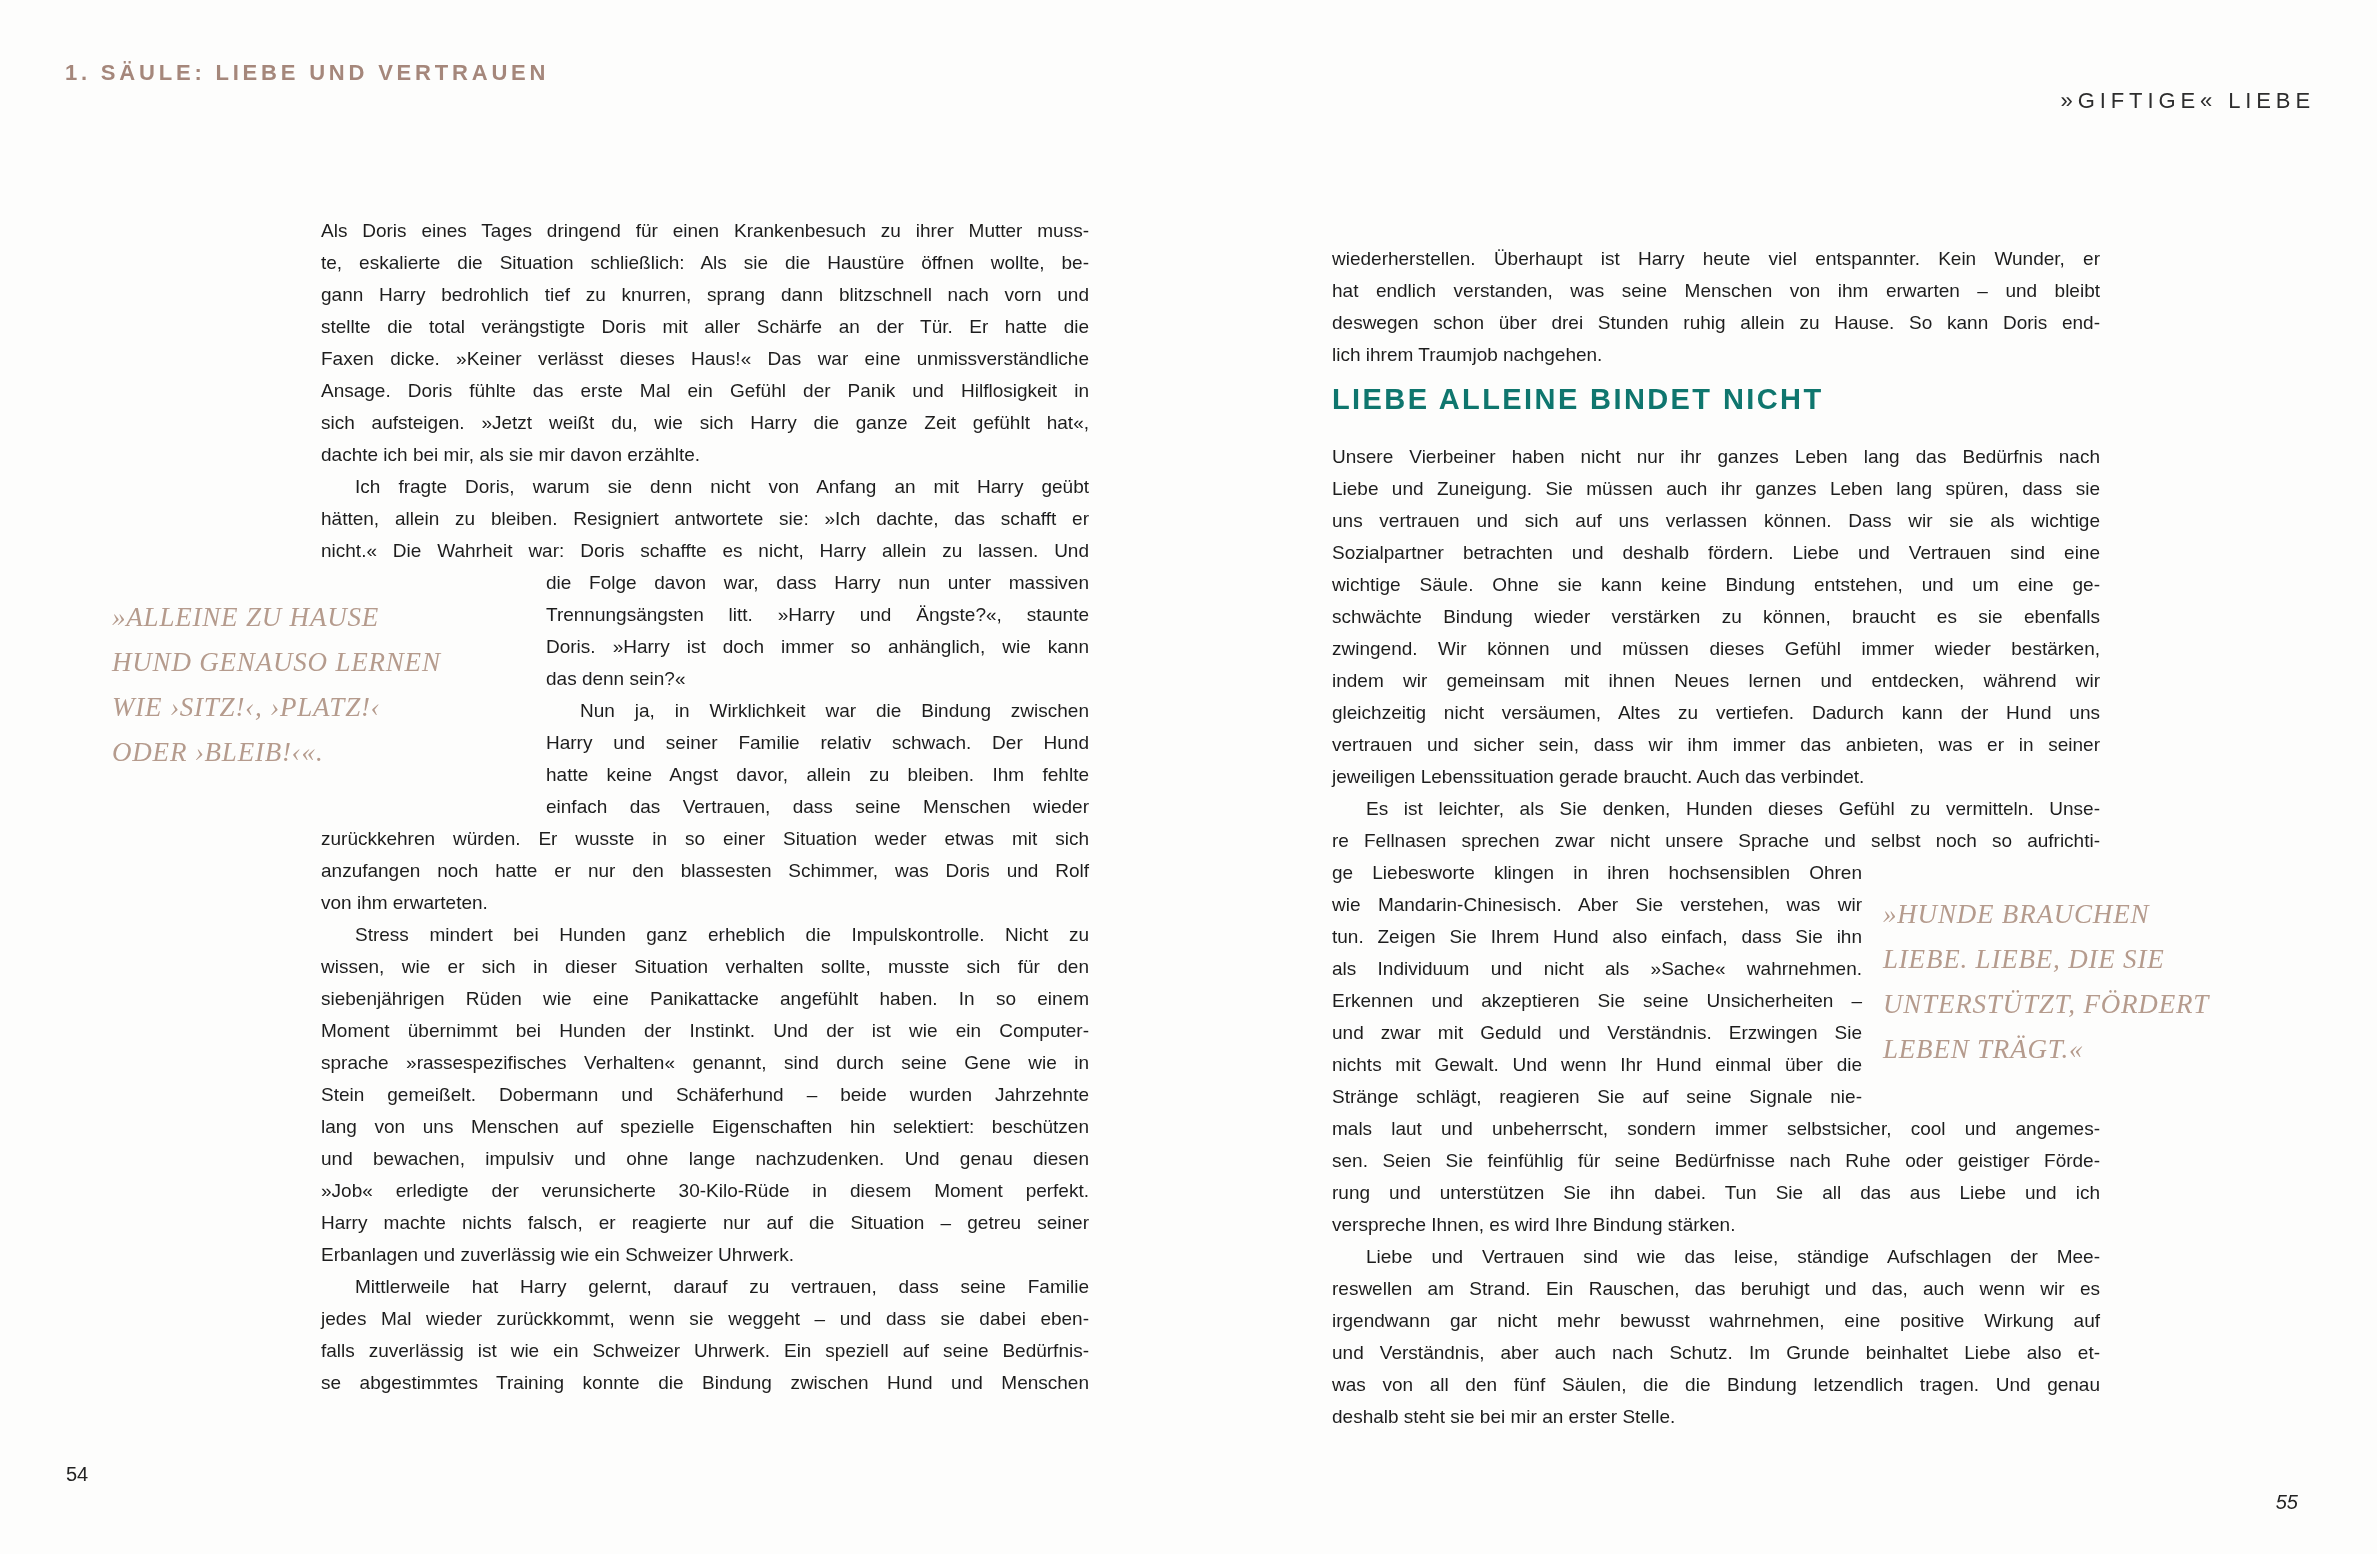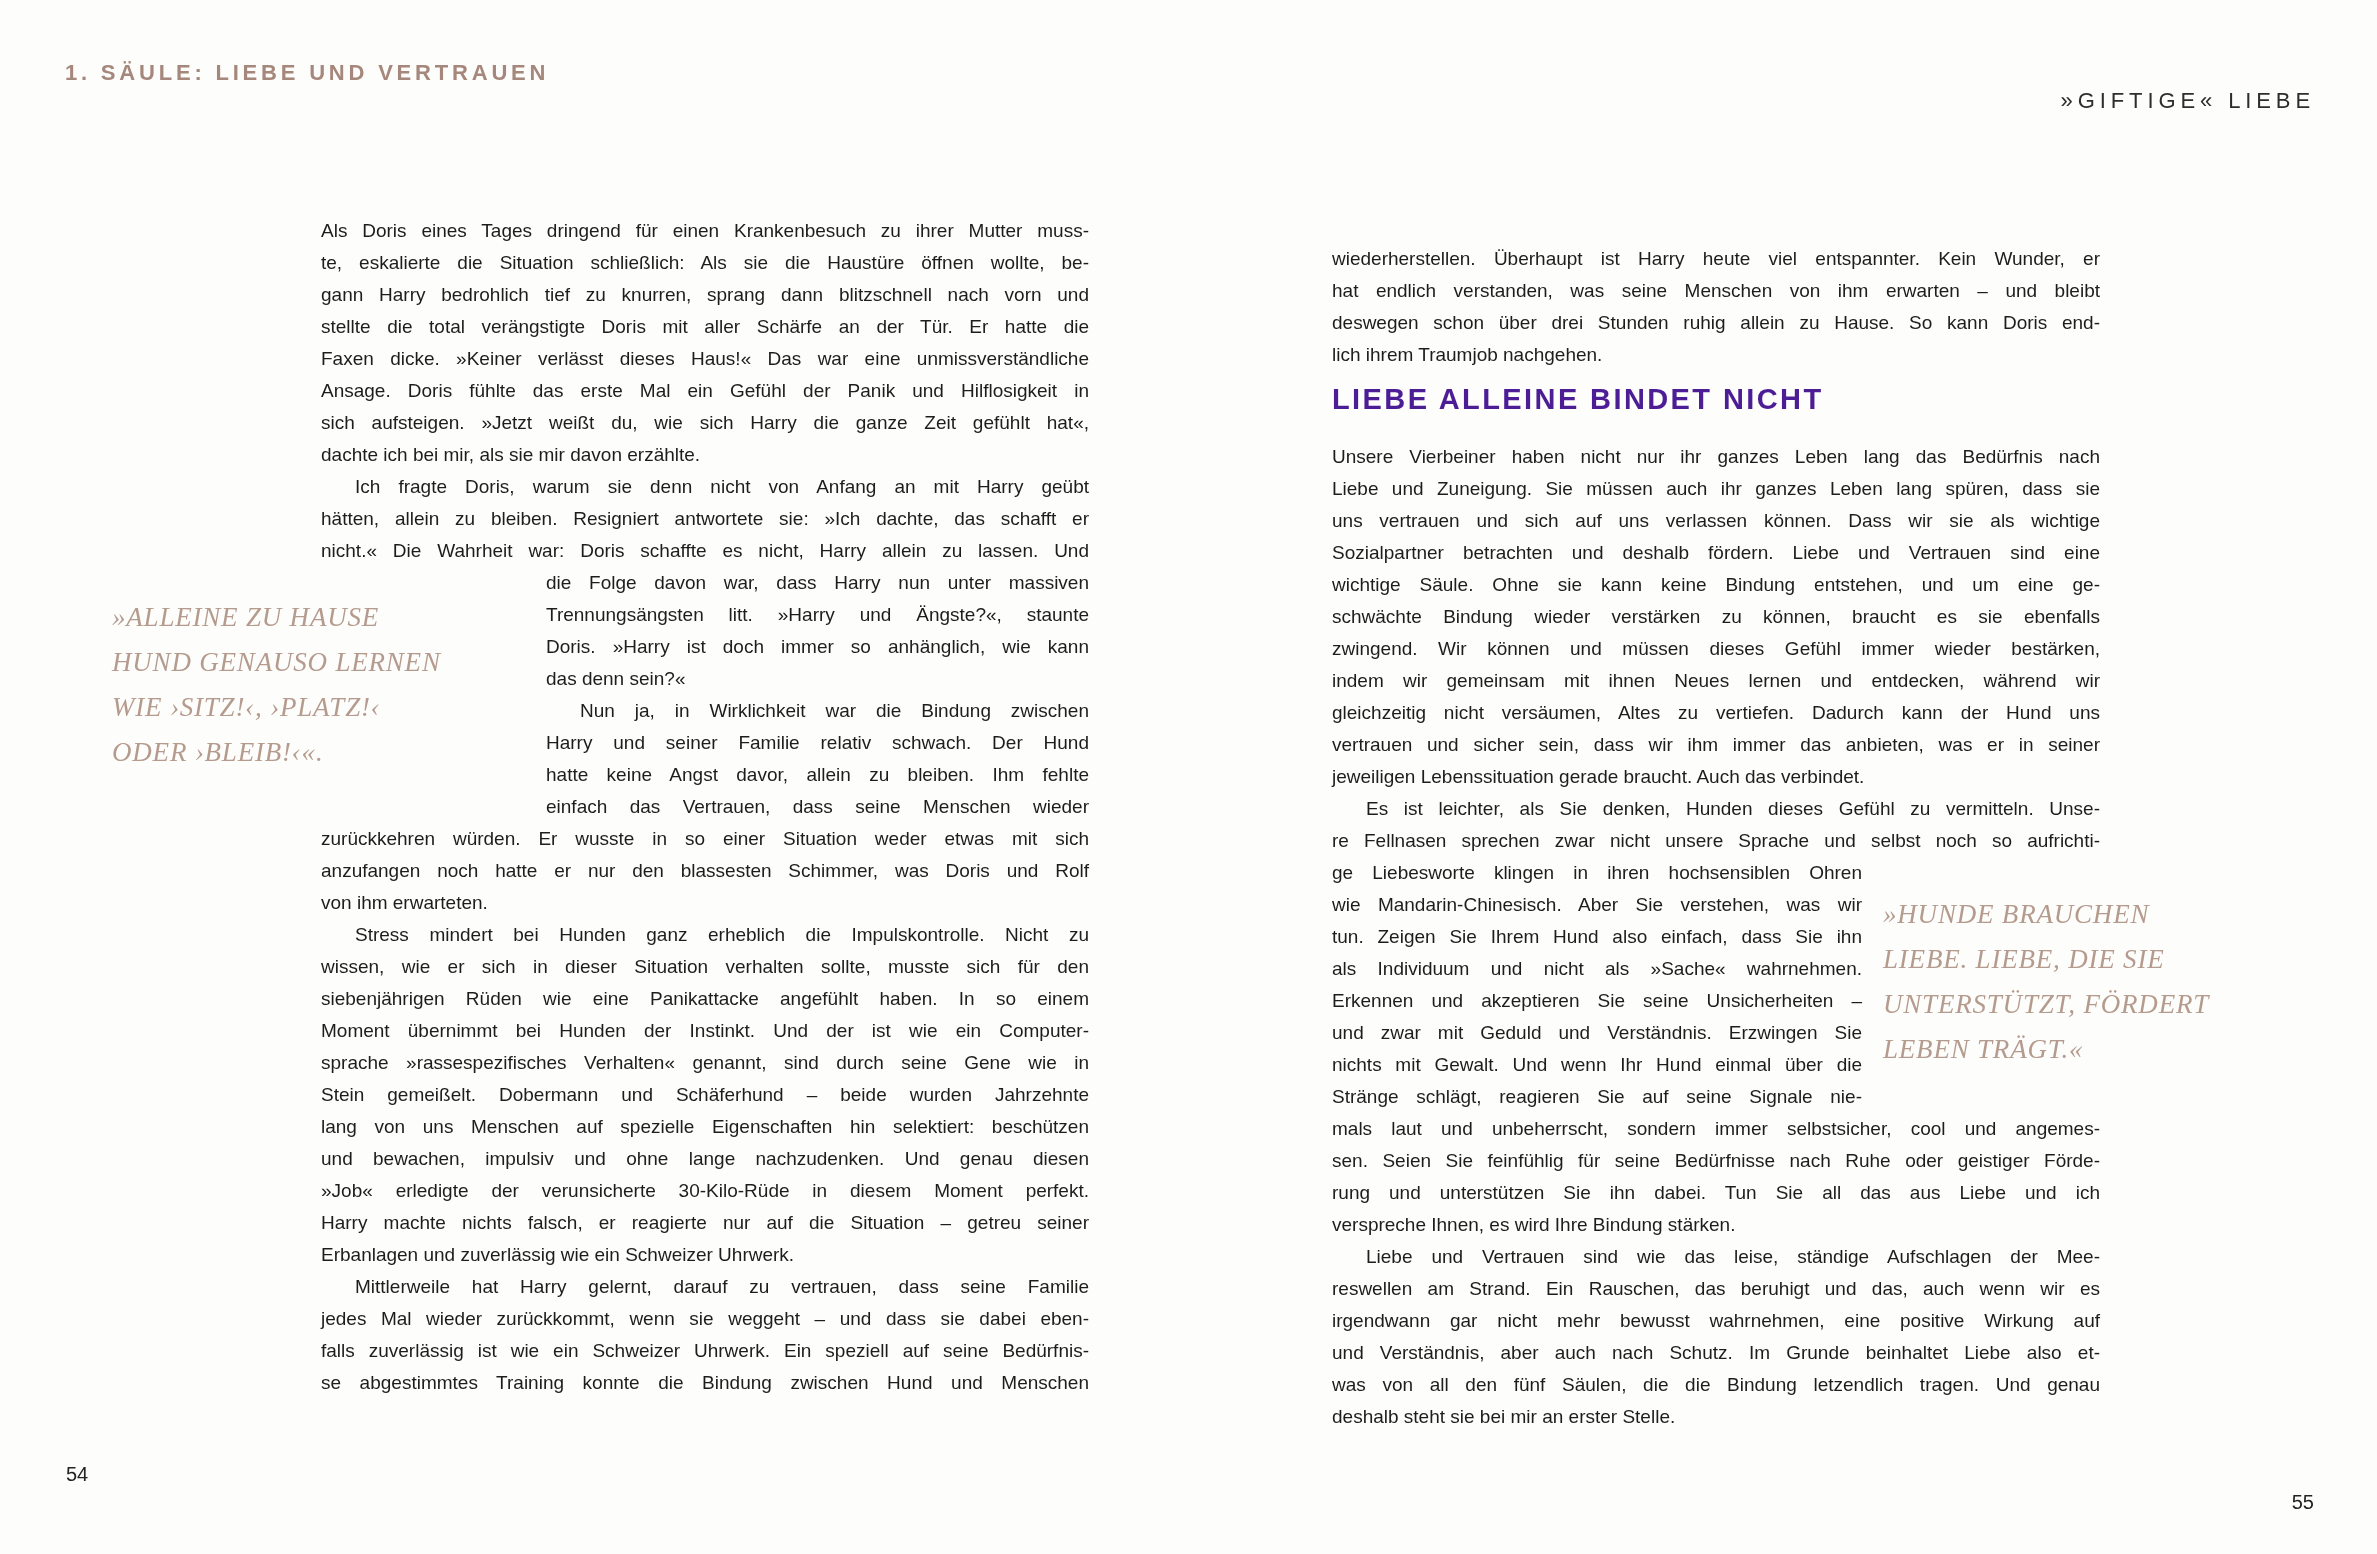--- a/index.html
+++ b/index.html
@@ -11,36 +11,36 @@
   .page{position:absolute;top:0;width:1189px;height:1555px;}
   #page-left{left:0;}
   #page-right{left:1189px;margin-top:28px;}
 
   .running-head{position:absolute;top:60px;font-size:22px;white-space:nowrap;text-align:center;}
   #page-left .running-head{left:65px;font-weight:bold;letter-spacing:3.8px;color:#a5877b;}
   #page-right .running-head{right:63px;font-weight:normal;letter-spacing:4.9px;color:#2d2d2d;}
 
   .folio{position:absolute;top:1463px;font-size:20px;color:#232323;}
   #page-left .folio{left:66px;}
-  #page-right .folio{right:64px;}
+  #page-right .folio{right:80px;font-style:italic;}
 
   .column{position:absolute;left:321px;width:768px;font-size:19px;line-height:32px;
           font-stretch:condensed;color:#1d1d1d;}
   #page-left .column{top:215px;}
   #page-right .column-top{left:143px;top:215px;}
   #page-right .column-main{left:143px;top:413px;}
 
   .bl{text-align:justify;text-align-last:justify;height:32px;overflow:visible;}
   .bl.e,.bl.ne{text-align:left;text-align-last:left;}
   .bl.ji,.bl.ni{text-indent:34px;}
   #page-left .bl.n,#page-left .bl.ni,#page-left .bl.ne{margin-left:225px;}
   #page-right .bl.n,#page-right .bl.ni,#page-right .bl.ne{width:530px;}
 
   .section-heading{position:absolute;left:143px;top:355px;font-size:29px;font-weight:bold;
-                   letter-spacing:2.4px;color:#4c1d95;white-space:nowrap;}
+                   letter-spacing:2.4px;color:#0f766e;white-space:nowrap;}
 
   .pullquote{position:absolute;font-family:"Liberation Serif",serif;font-style:italic;
              font-size:27px;line-height:45px;color:#b59b8d;letter-spacing:0.8px;}
   #page-left .pullquote{left:112px;top:595px;width:389px;text-align:left;}
   #page-right .pullquote{left:694px;top:864px;width:490px;text-align:left;}
 </style>
 </head>
 <body>
 
 <div class="page" id="page-left">

